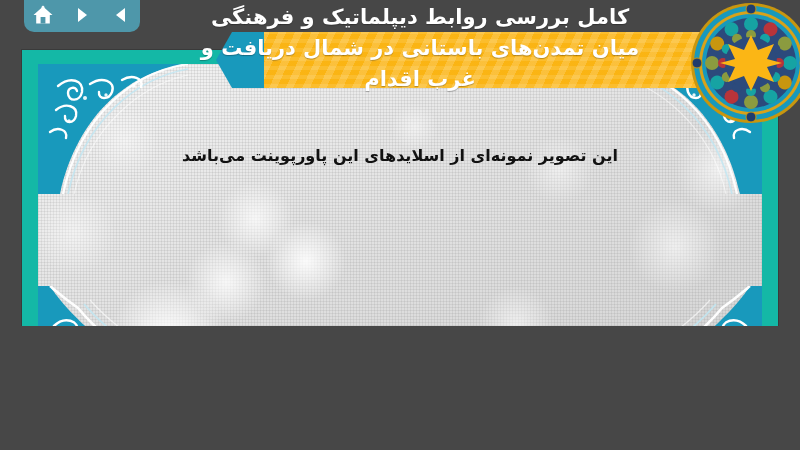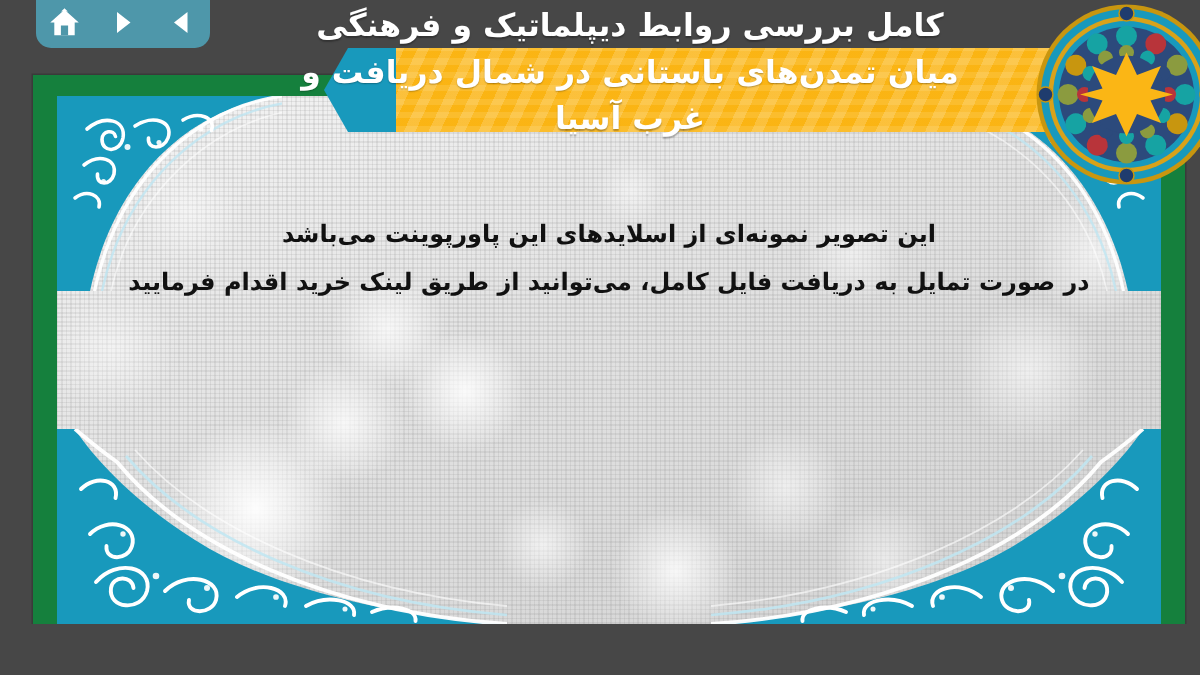--- a/index.html
+++ b/index.html
@@ -1,21 +1,21 @@
 <!DOCTYPE html>
 <html lang="fa" dir="rtl"><head>
 <meta charset="utf-8">
 <style>
   html,body{margin:0;padding:0;}
   body{
     width:800px;height:450px;overflow:hidden;
     background:#474747;
     font-family:"DejaVu Sans","Liberation Sans",sans-serif;
   }
-  #stage{position:relative;width:800px;height:416px;overflow:hidden;background:#474747;}
+  #stage{position:relative;width:800px;height:326px;overflow:hidden;background:#474747;}
 
   
   #navbar{
     position:absolute;left:24px;top:-12px;width:116px;height:44px;
     background:#4e97aa;border-radius:10px;
     display:flex;align-items:flex-end;justify-content:space-around;
     padding-bottom:5px;box-sizing:border-box;z-index:40;
   }
   .navbtn{width:26px;height:24px;display:flex;align-items:center;justify-content:center;cursor:pointer;}
   .navbtn svg{display:block;}
@@ -52,23 +52,23 @@
   #title .tline{display:block;white-space:nowrap;}
 
   
   #medallion{
     position:absolute;left:690px;top:2px;width:122px;height:122px;z-index:30;
   }
 
   
   #slide{
     position:absolute;left:22px;top:50px;width:756px;height:382px;
-    background:#15803d;
+    background:#14b8a6;
     box-shadow:0 0 0 1px rgba(0,0,0,.18);
-    z-index:10;overflow:hidden;padding-left:12px;
+    z-index:10;overflow:hidden;
   }
   #slide-inner{
     position:absolute;left:16px;top:14px;right:16px;bottom:16px;
     background:
       radial-gradient(circle at 18% 78%, rgba(255,255,255,.95) 0%, rgba(255,255,255,0) 9%),
       radial-gradient(circle at 26% 62%, rgba(255,255,255,.75) 0%, rgba(255,255,255,0) 7%),
       radial-gradient(circle at 37% 56%, rgba(255,255,255,.85) 0%, rgba(255,255,255,0) 8%),
       radial-gradient(circle at 30% 44%, rgba(255,255,255,.70) 0%, rgba(255,255,255,0) 7%),
       radial-gradient(circle at 44% 85%, rgba(255,255,255,.60) 0%, rgba(255,255,255,0) 6%),
       radial-gradient(circle at 56% 90%, rgba(255,255,255,.80) 0%, rgba(255,255,255,0) 8%),
@@ -129,21 +129,21 @@
   <div id="banner-wrap">
     <div id="banner-bar"></div>
     <svg id="banner-tip" viewBox="0 0 48 56">
       <path d="M48 0 L16 0 L0 28 L16 56 L48 56 Z" fill="#1899bc"></path>
     </svg>
   </div>
 
   <div id="title">
     <span class="tline">کامل بررسی روابط دیپلماتیک و فرهنگی</span>
     <span class="tline">میان تمدن‌های باستانی در شمال دریافت و</span>
-    <span class="tline">غرب آسیا</span>
+    <span class="tline">غرب اقدام</span>
   </div>
 
   <div id="slide">
     <div id="slide-inner">
 
       <svg class="corner" id="c-tl" width="150" height="130" viewBox="0 0 150 130">
         <path d="M0 0 L150 0 C95 6 40 48 22 130 L0 130 Z" fill="#1899bc"></path>
         <path d="M150 0 C96 8 42 50 25 130" stroke="#ffffff" stroke-width="2.2" fill="none" opacity=".92"></path>
         <path d="M150 5 C99 14 46 56 30 130" stroke="#bfe6f2" stroke-width="1.6" fill="none" opacity=".8"></path>
         <path d="M150 11 C103 21 51 63 36 130" stroke="#ffffff" stroke-width="1.1" fill="none" opacity=".55"></path>
@@ -223,21 +223,20 @@
           <circle cx="66" cy="98" r="2.2"></circle>
             <circle cx="100" cy="106" r="2"></circle>
           <circle cx="146" cy="112" r="1.9"></circle>
             <circle cx="44" cy="70" r="1.8"></circle>
           <circle cx="192" cy="120" r="1.7"></circle>
         </g>
       </svg>
 
       <div id="bodytext">
         <span class="bline">این تصویر نمونه‌ای از اسلایدهای این پاورپوینت می‌باشد</span>
-        <span class="bline">در صورت تمایل به دریافت فایل کامل، می‌توانید از طریق لینک خرید اقدام فرمایید</span>
       </div>
 
     </div>
   </div>
 
   <svg id="medallion" viewBox="0 0 122 122">
     <defs>
       <g id="petal-set"></g>
     </defs>
     <circle cx="61" cy="61" r="60" fill="#c8960f"></circle>

